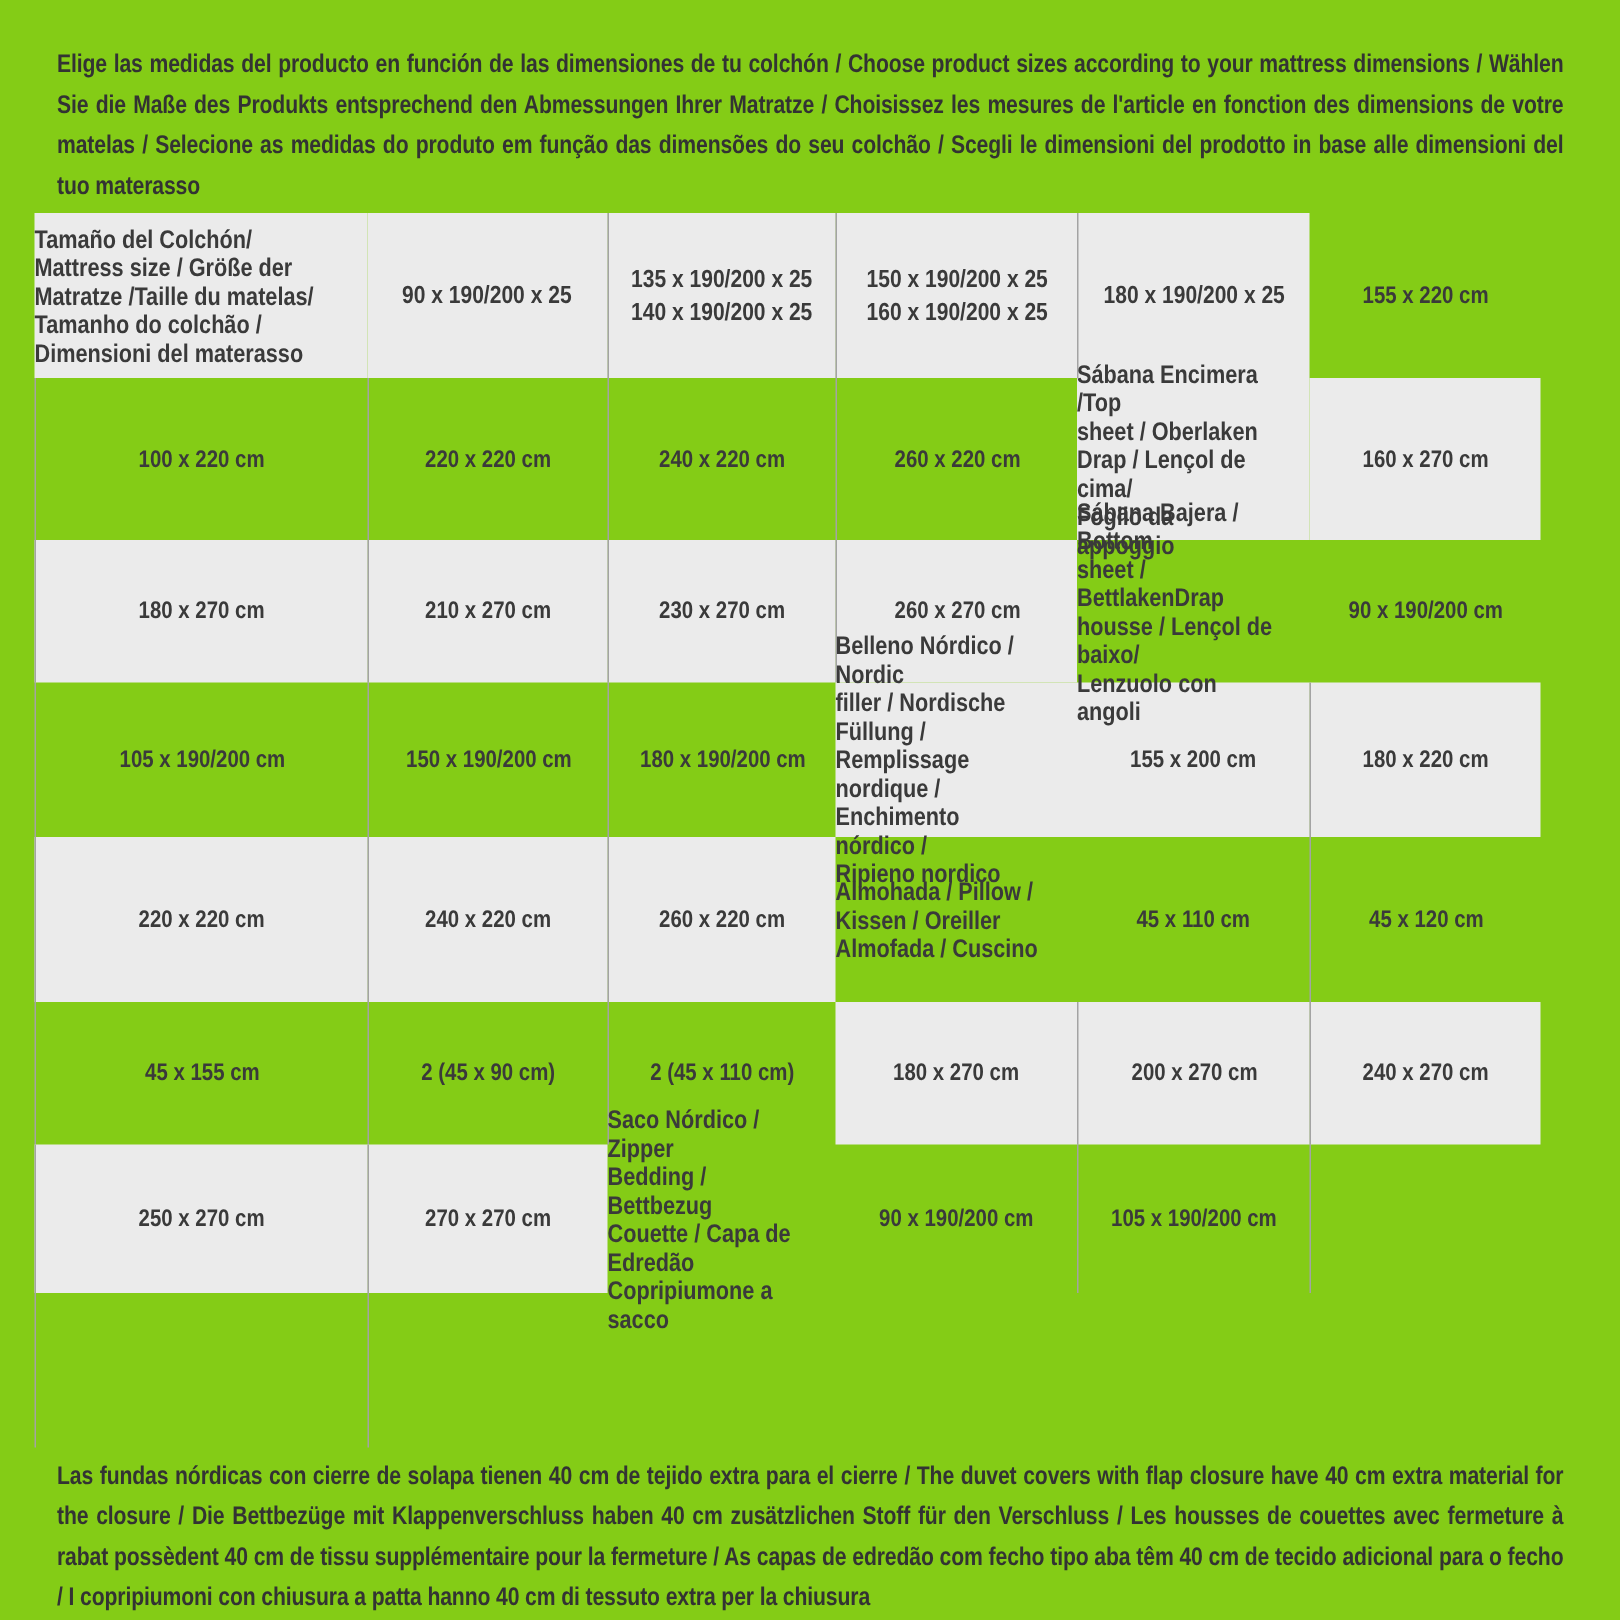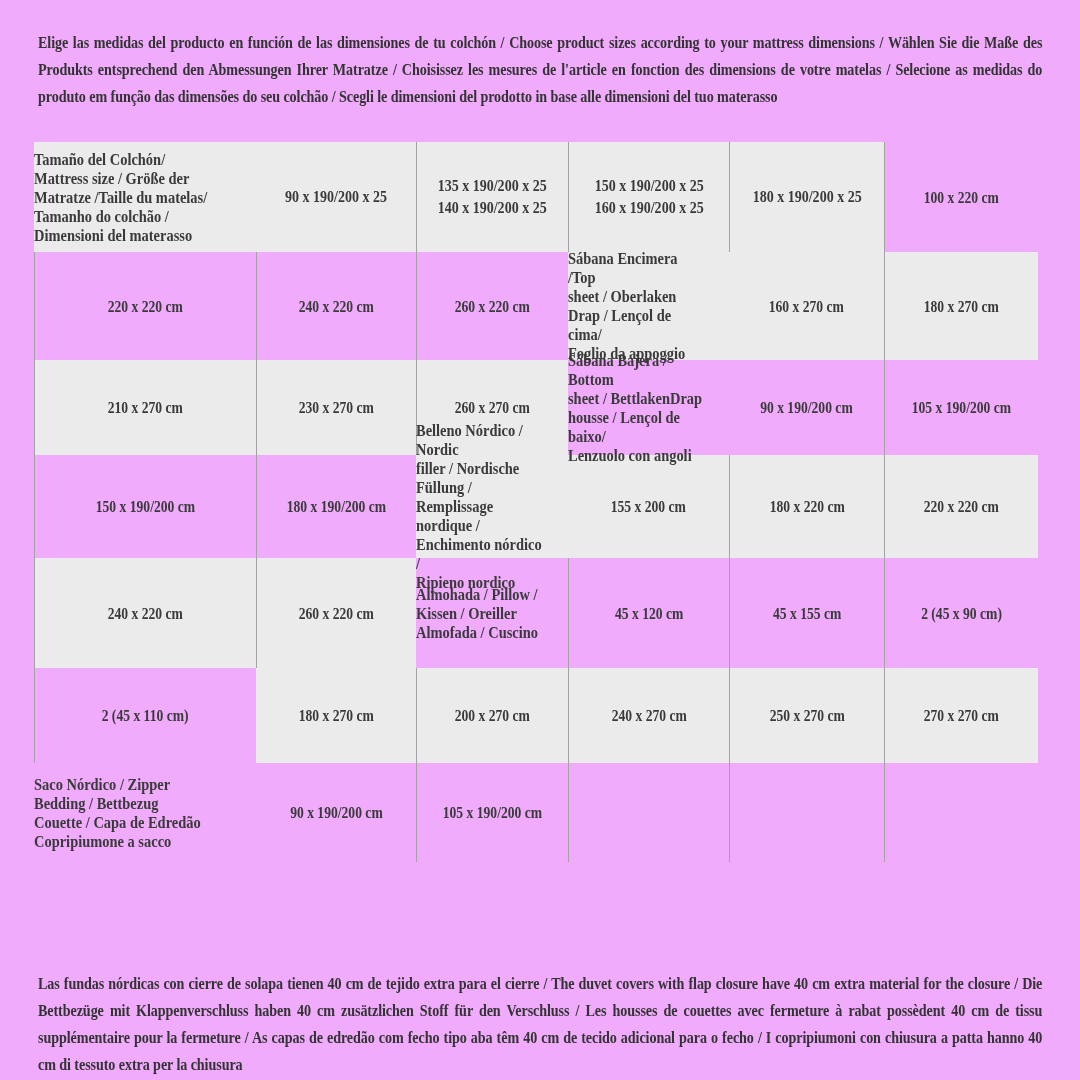--- a/index.html
+++ b/index.html
@@ -1,33 +1,33 @@
 <!DOCTYPE html>
 <html><head>
 <meta charset="utf-8">
 <style>
   html,body { margin:0; padding:0; background:#fff; }
   .page {
-    position:relative; width:1080px; height:1080px; background:#f0abfc;
-    font-family:Liberation Serif, serif;
+    position:relative; width:1080px; height:1080px; background:#84cc16;
+    font-family:Liberation Sans, sans-serif;
     font-weight:700; color:#373737; overflow:hidden;
   }
   
   .para {
     position:absolute; left:38px; width:1210px;
     transform:scaleX(0.83); transform-origin:0 0;
     font-size:17px; line-height:27px; letter-spacing:-0.1px;
     text-align:justify; color:#333333;
   }
   #intro  { top:29px; }
   #footer { top:970px; }
 
   
   .grid {
-    position:absolute; left:34px; top:142px; width:1004px;
+    position:absolute; left:23px; top:142px; width:1004px;
     display:grid;
     grid-template-columns:222px 160px 152px 161px 155px 154px;
     grid-template-rows:110px 108px 95px 103px 110px 95px 99px 103px;
   }
   .cell { display:flex; align-items:center; min-width:0; }
   .cell.g { background:#ebebeb; }
   .cell.val { justify-content:center; border-left:1.5px solid #a3a3a3; }
   .cell.val.first { border-left:none; }
   .t { white-space:pre-line; }
   .lbl-t {
@@ -65,20 +65,23 @@
 140 x 190/200 x 25</span>
     </div>
     <div class="cell val g">
       <span class="t val-t hdr">150 x 190/200 x 25
 160 x 190/200 x 25</span>
     </div>
     <div class="cell val g">
       <span class="t val-t hdr">180 x 190/200 x 25</span>
     </div>
 
+    <div class="cell val first">
+        <span class="t val-t">155 x 220 cm</span>
+      </div>
     <div class="cell val">
         <span class="t val-t">100 x 220 cm</span>
       </div>
     <div class="cell val">
         <span class="t val-t">220 x 220 cm</span>
       </div>
     <div class="cell val">
         <span class="t val-t">240 x 220 cm</span>
       </div>
     <div class="cell val">
@@ -147,20 +150,23 @@
       </div>
     <div class="cell val g">
         <span class="t val-t">260 x 220 cm</span>
       </div>
 
     <div class="cell lbl">
       <span class="t lbl-t">Almohada  / Pillow /
 Kissen / Oreiller
 Almofada / Cuscino</span>
     </div>
+    <div class="cell val first">
+        <span class="t val-t">45 x 110 cm</span>
+      </div>
     <div class="cell val">
         <span class="t val-t">45 x 120 cm</span>
       </div>
     <div class="cell val">
         <span class="t val-t">45 x 155 cm</span>
       </div>
     <div class="cell val">
         <span class="t val-t">2 (45 x 90 cm)</span>
       </div>
     <div class="cell val">

